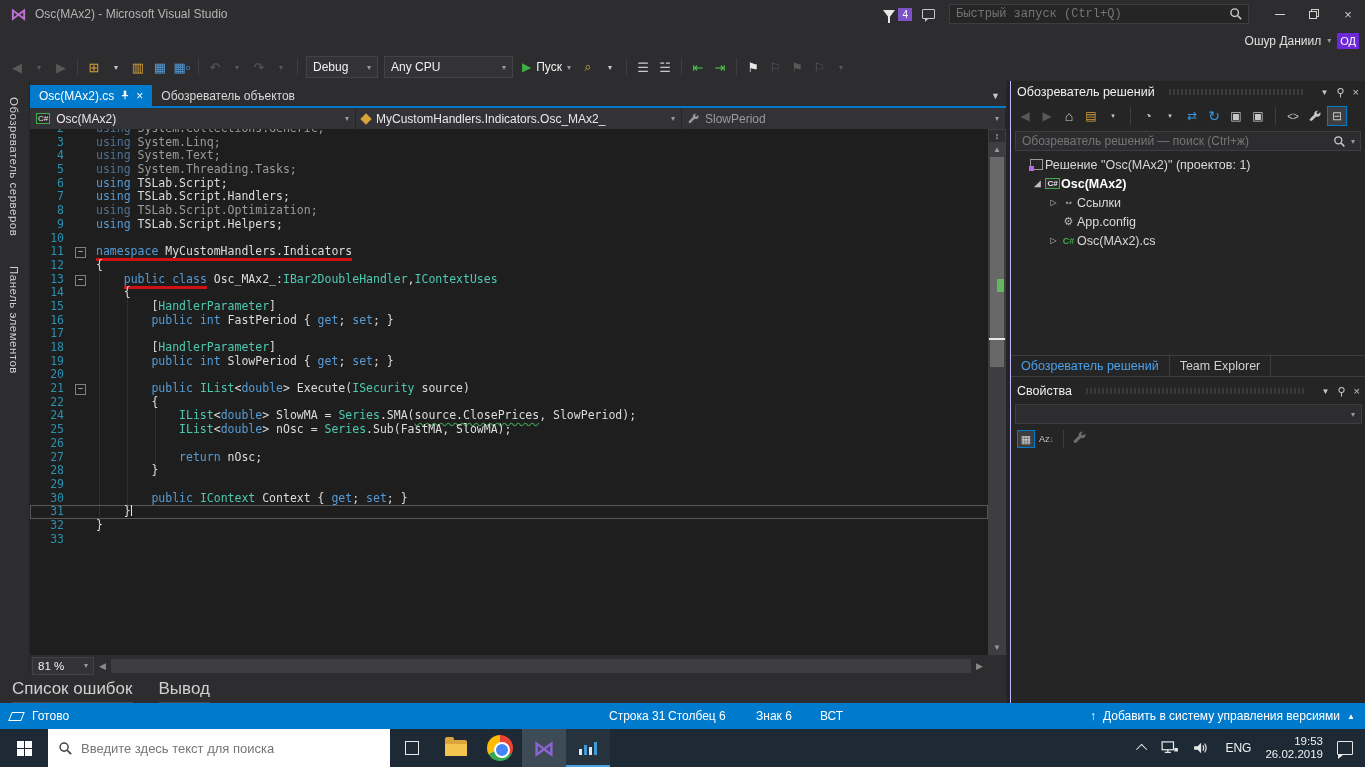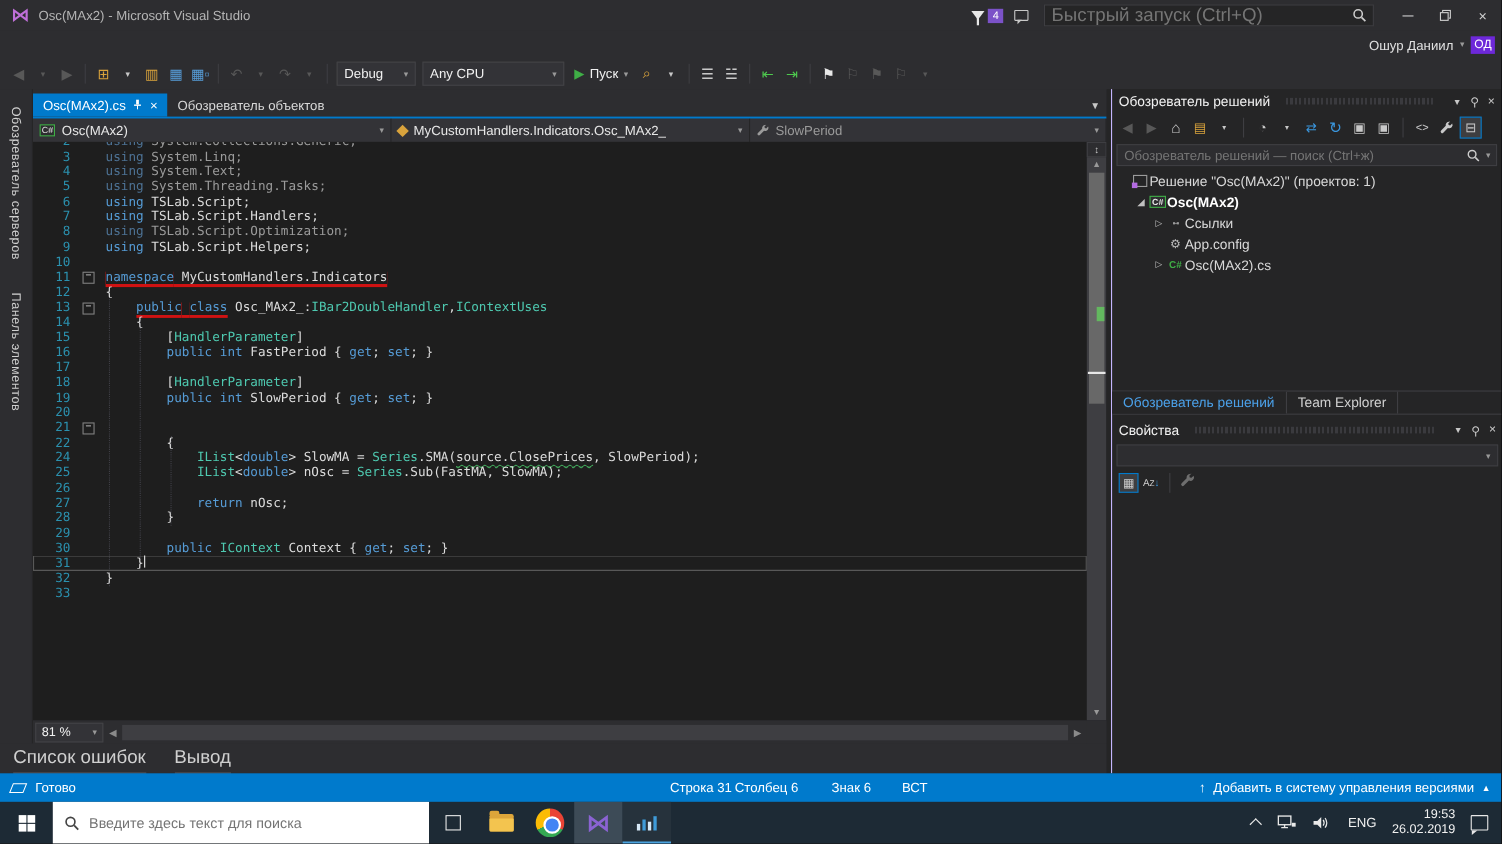--- a/index.html
+++ b/index.html
@@ -11,21 +11,21 @@
   #titlebar { position:absolute; left:0; top:0; width:1365px; height:28px; background:#2d2d30; display:flex; align-items:center; }
   .vslogo { font-family:"DejaVu Sans",sans-serif; color:#bf6fd8; font-size:17px; font-weight:bold; margin:0 8px 0 10px; }
   #win-title { color:#b4b4b4; font-size:12px; }
   #tb-right { position:absolute; right:0; top:0; height:28px; display:flex; align-items:center; }
   .funnel { width:0; height:0; border-left:6px solid transparent; border-right:6px solid transparent; border-top:8px solid #e8e8e8; position:relative; }
   .funnel::after { content:""; position:absolute; left:-1px; top:-3px; width:2px; height:8px; background:#e8e8e8; }
   .badge { background:#7b52c8; color:#fff; font-size:10px; padding:1px 4px; margin:0 10px 0 3px; }
   .fb-bubble { width:13px; height:10px; border:1px solid #c8c8c8; border-radius:1px; position:relative; margin-right:14px; }
   .fb-bubble::after { content:""; position:absolute; left:2px; bottom:-4px; width:0; height:0; border-top:4px solid #c8c8c8; border-right:4px solid transparent; }
   #quick-launch { width:300px; height:20px; background:#252526; border:1px solid #3e3e42; display:flex; align-items:center; margin-right:14px; }
-  #quick-launch input { flex:1; background:transparent; border:none; outline:none; color:#8a8a8a; font-size:17px; padding:0 6px; font-family:Liberation Sans, sans-serif; }
+  #quick-launch input { flex:1; background:transparent; border:none; outline:none; color:#8a8a8a; font-size:12px; padding:0 6px; font-family:Liberation Mono, monospace; }
   .winbtn { width:34px; height:26px; display:flex; align-items:center; justify-content:center; color:#d0d0d0; font-size:13px; }
   .min-glyph { display:inline-block; width:10px; border-bottom:1px solid #d0d0d0; height:1px; }
   .restore-glyph { display:inline-block; width:8px; height:8px; border:1px solid #d0d0d0; box-shadow:2px -2px 0 -1px #2d2d30, 2px -2px 0 0 #d0d0d0; margin:2px 2px 0 0; }
 
   
   #menubar { position:absolute; left:0; top:28px; width:1365px; height:25px; display:flex; align-items:center; font-size:12.5px; }
   #menu-items { display:flex; padding-left:8px; }
   .menu-item { padding:3px 9px; color:#f1f1f1; }
   #user-area { position:absolute; right:6px; top:0; height:25px; display:flex; align-items:center; gap:6px; }
   #user-name { color:#e0e0e0; font-size:12px; }
@@ -388,20 +388,21 @@
             <span class="ltxt"><span class="seg-i">        </span><span class="seg-k">public</span><span class="seg-i"> </span><span class="seg-k">int</span><span class="seg-i"> SlowPeriod { </span><span class="seg-k">get</span><span class="seg-i">; </span><span class="seg-k">set</span><span class="seg-i">; }</span></span>
           </div>
           <div class="code-line">
             <span class="ln">20</span>
             <span class="fold"></span>
             <span class="ltxt"></span>
           </div>
           <div class="code-line">
             <span class="ln">21</span>
             <span class="fold has"></span>
+            <span class="ltxt"><span class="seg-i">        </span><span class="seg-k">public</span><span class="seg-i"> </span><span class="seg-t">IList</span><span class="seg-i">&lt;</span><span class="seg-k">double</span><span class="seg-i">&gt; Execute(</span><span class="seg-t">ISecurity</span><span class="seg-i"> source)</span></span>
           </div>
           <div class="code-line">
             <span class="ln">22</span>
             <span class="fold"></span>
             <span class="ltxt"><span class="seg-i">        {</span></span>
           </div>
           <div class="code-line">
             <span class="ln">24</span>
             <span class="fold"></span>
             <span class="ltxt"><span class="seg-i">            </span><span class="seg-t">IList</span><span class="seg-i">&lt;</span><span class="seg-k">double</span><span class="seg-i">&gt; SlowMA = </span><span class="seg-t">Series</span><span class="seg-i">.SMA(</span><span class="seg-i squiggle">source.ClosePrices</span><span class="seg-i">, SlowPeriod);</span></span>

